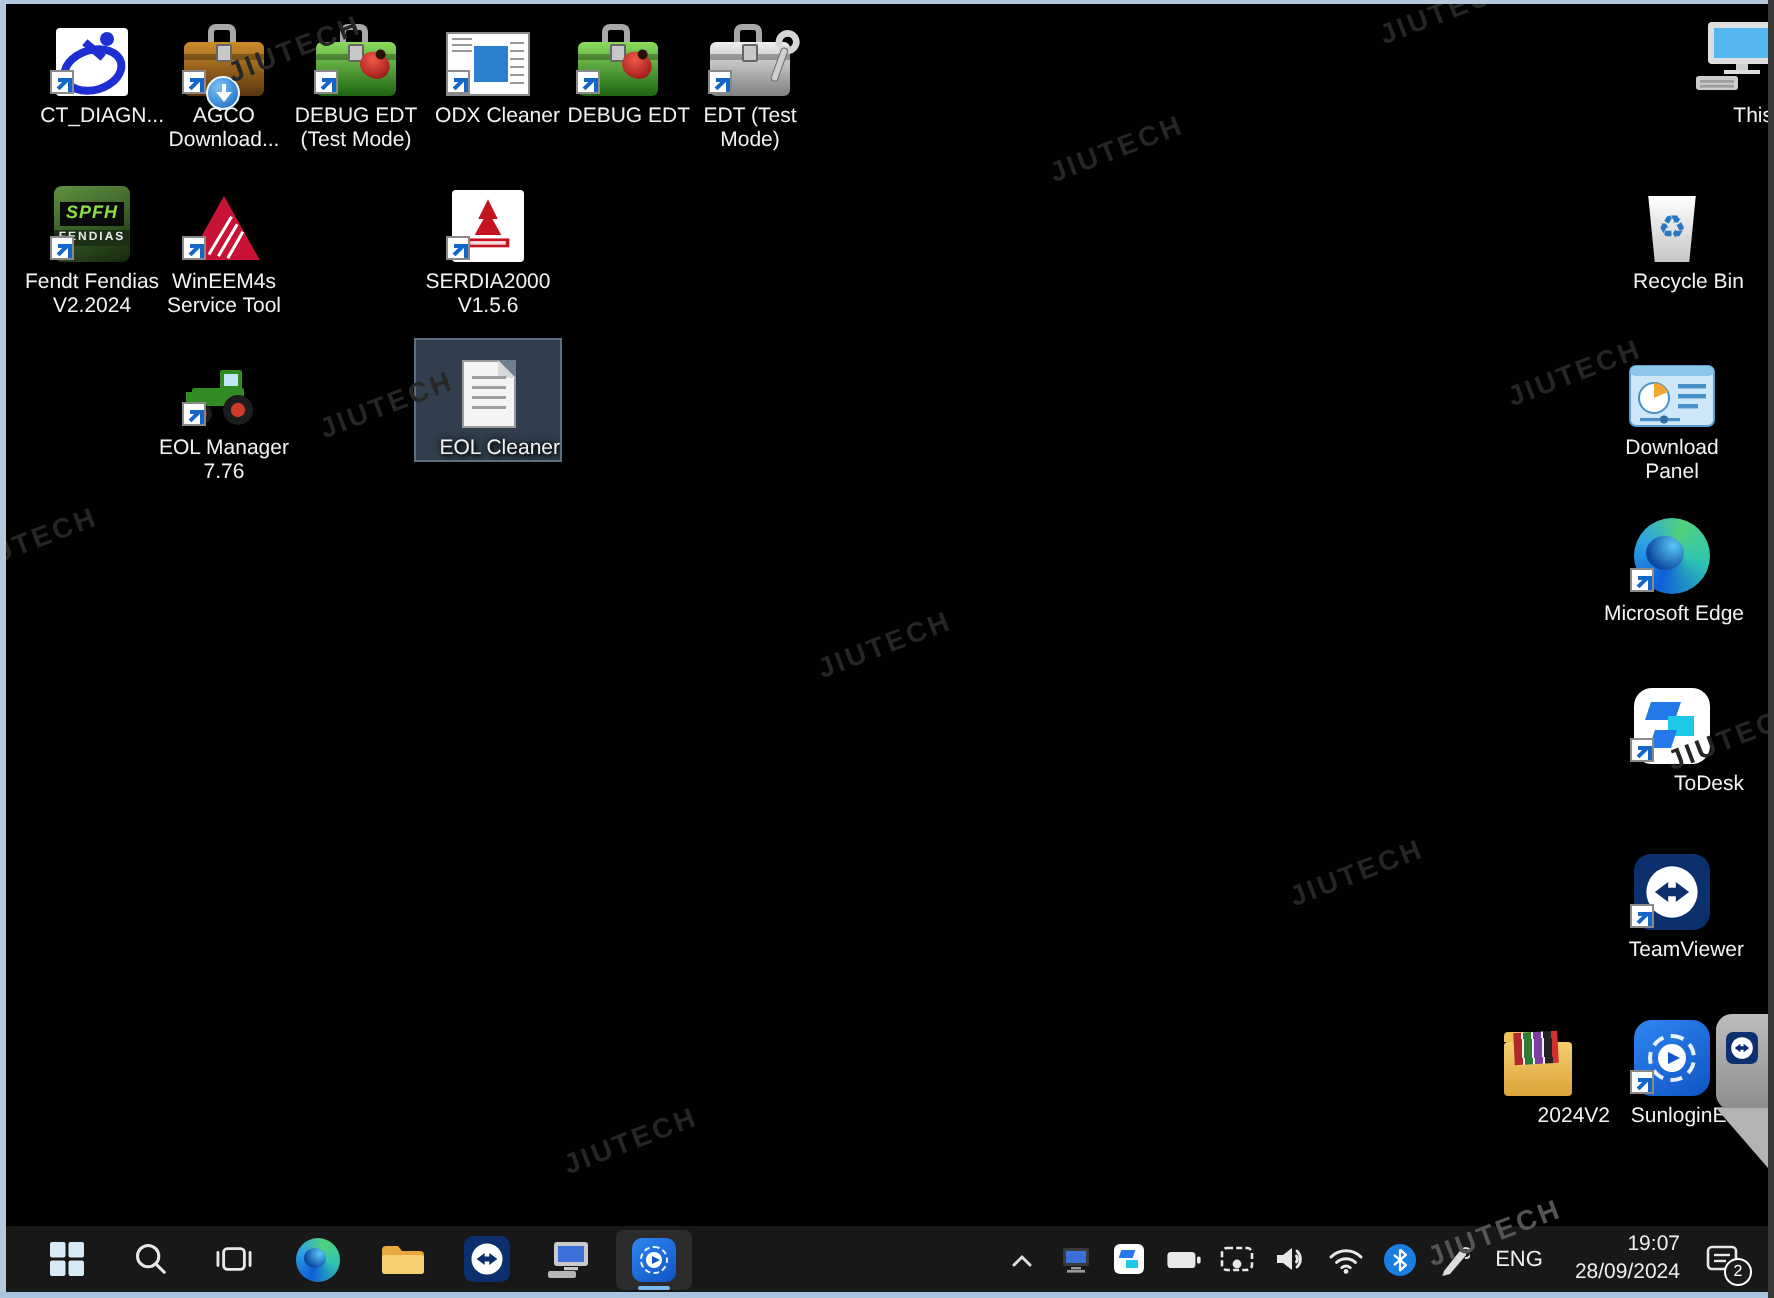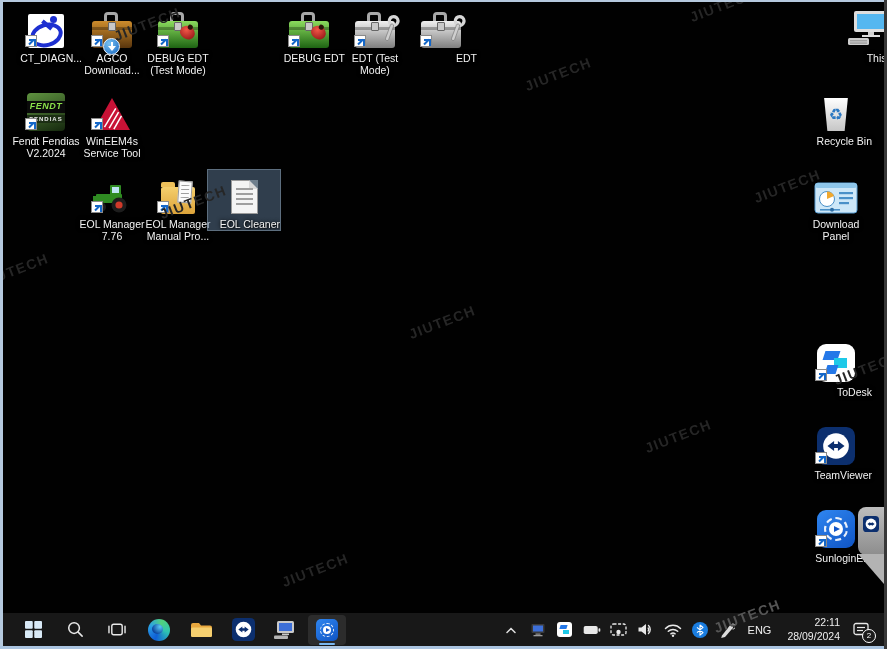--- a/index.html
+++ b/index.html
@@ -182,20 +182,31 @@
           <i class="hdl"></i>
           <i class="band"></i>
           <i class="latch"></i>
           <i class="dl"></i>
         </div>
       <span class="sc"></span>
     </div>
     <div class="lbl">AGCO Download...</div>
   </div>
 
+  <div class="cell" style="left:208px;top:4px">
+    <div class="art">
+      <div class="i-odx">
+          <i class="tbar" style="position:absolute"></i>
+          <i class="pane" style="position:absolute"></i>
+          <i class="rlines" style="position:absolute"></i>
+        </div>
+      <span class="sc"></span>
+    </div>
+    <div class="lbl">ODX Cleaner</div>
+  </div>
 
   <div class="cell" style="left:273px;top:4px">
     <div class="art">
       <div class="tbx tb-green">
           <i class="hdl"></i>
           <i class="band"></i>
           <i class="latch"></i>
           <i class="bug"></i>
         </div>
       <span class="sc"></span>
@@ -212,40 +223,25 @@
         <span class="wrench"><svg width="16" height="32" viewBox="0 0 24 44">
               <circle cx="12" cy="9" r="6.5" fill="none" stroke="#d6d6d6" stroke-width="5"></circle>
               <rect x="9.5" y="14" width="5" height="26" rx="2.5" fill="#cfcfcf" stroke="#6f6f6f" stroke-width=".8"></rect>
             </svg></span>
       </div>
       <span class="sc"></span>
     </div>
     <div class="lbl">EDT (Test Mode)</div>
   </div>
 
-  <div class="cell" style="left:405px;top:4px">
-    <div class="art">
-      <div class="tbx tb-silver">
-          <i class="hdl"></i>
-          <i class="band"></i>
-          <i class="latch"></i>
-        <span class="wrench"><svg width="16" height="32" viewBox="0 0 24 44">
-              <circle cx="12" cy="9" r="6.5" fill="none" stroke="#d6d6d6" stroke-width="5"></circle>
-              <rect x="9.5" y="14" width="5" height="26" rx="2.5" fill="#cfcfcf" stroke="#6f6f6f" stroke-width=".8"></rect>
-            </svg></span>
-      </div>
-      <span class="sc"></span>
-    </div>
-    <div class="lbl">EDT</div>
-  </div>
 
   <div class="cell" style="left:10px;top:87px">
     <div class="art">
       <div class="i-fendt">
-        <span class="fendt-t1">FENDT</span>
+        <span class="fendt-t1">SPFH</span>
         <span class="fendt-t2">FENDIAS</span>
       </div>
       <span class="sc"></span>
     </div>
     <div class="lbl">Fendt Fendias V2.2024</div>
   </div>
 
   <div class="cell" style="left:76px;top:87px">
     <div class="art">
       <svg width="38" height="34" viewBox="0 0 40 36">
@@ -253,48 +249,52 @@
           <line x1="12" y1="32" x2="24" y2="12" stroke="#fff" stroke-width="1.6"></line>
           <line x1="17" y1="33" x2="27" y2="16" stroke="#fff" stroke-width="1.6"></line>
           <line x1="22" y1="34" x2="30" y2="20" stroke="#fff" stroke-width="1.6"></line>
         </svg>
       <span class="sc"></span>
     </div>
     <div class="lbl">WinEEM4s Service Tool</div>
   </div>
 
 
+  <div class="cell" style="left:208px;top:87px">
+    <div class="art">
+      <div class="i-serdia">
+        <svg width="32" height="32" viewBox="0 0 36 36">
+            <path d="M18 3 L23.5 14 H20.5 L25.5 23 H10.5 L15.5 14 H12.5 Z" fill="#c41420"></path>
+            <rect x="6" y="25" width="24" height="5" fill="#c41420"></rect>
+            <rect x="8" y="26.5" width="20" height="2" fill="#fff" opacity=".85"></rect>
+          </svg>
+      </div>
+      <span class="sc"></span>
+    </div>
+    <div class="lbl">SERDIA2000 V1.5.6</div>
+  </div>
 
 
   <div class="cell" style="left:76px;top:170px">
     <div class="art">
       <svg width="40" height="32" viewBox="0 0 40 32">
           <rect x="4" y="12" width="26" height="9" rx="1" fill="#2f8b22"></rect>
           <rect x="18" y="3" width="11" height="11" rx="1" fill="#2f8b22"></rect>
           <rect x="20" y="5" width="7" height="6" fill="#bfe4f5"></rect>
           <rect x="1" y="14" width="5" height="5" fill="#2f8b22"></rect>
           <circle cx="27" cy="23" r="7.5" fill="#1d1d1d"></circle>
           <circle cx="27" cy="23" r="3.6" fill="#cf3a2a"></circle>
           <circle cx="9" cy="25" r="5" fill="#1d1d1d"></circle>
           <circle cx="9" cy="25" r="2.3" fill="#cf3a2a"></circle>
         </svg>
       <span class="sc"></span>
     </div>
     <div class="lbl">EOL Manager 7.76</div>
   </div>
 
-  <div class="cell" style="left:142px;top:170px">
-    <div class="art">
-      <div class="fold">
-          <i class="doc"></i>
-        </div>
-      <span class="sc"></span>
-    </div>
-    <div class="lbl">EOL Manager Manual Pro...</div>
-  </div>
 
   <div class="cell sel" style="left:208px;top:170px">
     <div class="art">
       <div class="i-doc"></div>
     </div>
     <div class="lbl">EOL Cleaner</div>
   </div>
 
   <div class="cell" style="left:832px;top:4px">
     <div class="art">
@@ -330,20 +330,27 @@
           <rect x="25" y="10" width="14" height="2.2" fill="#4a90c8"></rect>
           <rect x="25" y="15" width="14" height="2.2" fill="#4a90c8"></rect>
           <rect x="25" y="20" width="10" height="2.2" fill="#4a90c8"></rect>
           <rect x="6" y="27" width="20" height="1.6" fill="#4a90c8"></rect>
           <circle cx="18" cy="27.8" r="2" fill="#2e6da4"></circle>
         </svg>
     </div>
     <div class="lbl">Download Panel</div>
   </div>
 
+  <div class="cell" style="left:800px;top:253px">
+    <div class="art">
+      <div class="i-edge"></div>
+      <span class="sc"></span>
+    </div>
+    <div class="lbl">Microsoft Edge</div>
+  </div>
 
   <div class="cell" style="left:800px;top:338px">
     <div class="art">
       <div class="i-todesk">
           <i class="p1"></i>
           <i class="p2"></i>
           <i class="p3"></i>
         </div>
       <span class="sc"></span>
     </div>
@@ -355,20 +362,28 @@
       <svg width="38" height="38" viewBox="0 0 40 40">
           <rect width="40" height="40" rx="9" fill="#0c2f6e"></rect>
           <circle cx="20" cy="20" r="13.5" fill="#fff"></circle>
           <path d="M11 20 L18 14.7 v3.1 h4 v-3.1 L29 20 L22 25.3 v-3.1 h-4 v3.1 Z" fill="#0c2f6e"></path>
         </svg>
       <span class="sc"></span>
     </div>
     <div class="lbl">TeamViewer</div>
   </div>
 
+  <div class="cell" style="left:733px;top:504px">
+    <div class="art">
+      <div class="fold">
+          <i class="stripes"></i>
+        </div>
+    </div>
+    <div class="lbl">2024V2</div>
+  </div>
 
   <div class="cell" style="left:800px;top:504px">
     <div class="art">
       <div class="i-sun">
           <i class="ring"></i>
           <i class="core"></i>
         </div>
       <span class="sc"></span>
     </div>
     <div class="lbl">SunloginEnt</div>
@@ -494,21 +509,21 @@
       </div>
       <div class="titem">
         <svg width="16" height="16" viewBox="0 0 16 16">
             <path d="M3 13.5 L10.8 3.6 a1.9 1.9 0 0 1 3 2.3 L6 15 l-3.8 1 Z" fill="#dcdcdc"></path>
             <path d="M12.5 2.5 a2.5 2.5 0 1 1 1 4.5" fill="none" stroke="#dcdcdc" stroke-width="1"></path>
           </svg>
       </div>
       <div class="titem eng">ENG</div>
       <div class="titem clock">
         <div>
-            <div>22:11</div>
+            <div>19:07</div>
             <div>28/09/2024</div>
           </div>
       </div>
       <div class="titem" style="margin-right:6px">
         <svg width="18" height="15" viewBox="0 0 18 15">
             <rect x="1" y="1.5" width="14" height="11" rx="2" fill="none" stroke="#e8e8e8" stroke-width="1.3"></rect>
             <line x1="4" y1="5.5" x2="12" y2="5.5" stroke="#e8e8e8" stroke-width="1.2"></line>
             <line x1="4" y1="8.5" x2="10" y2="8.5" stroke="#e8e8e8" stroke-width="1.2"></line>
           </svg>
         <span class="badge">2</span>

